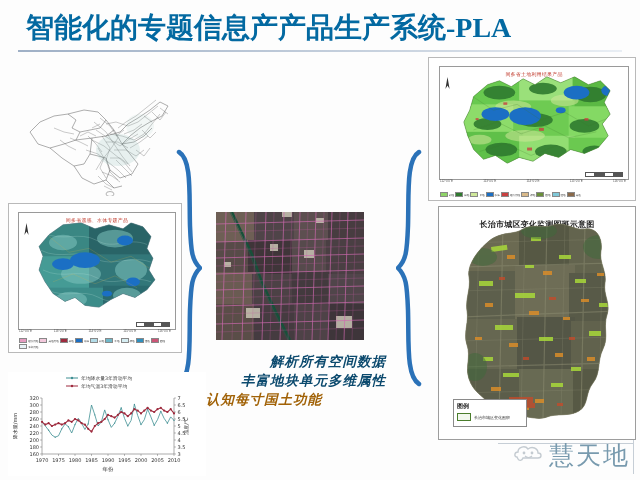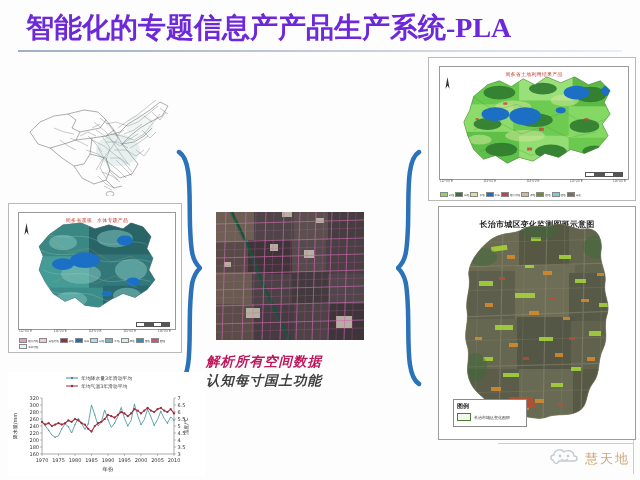--- a/index.html
+++ b/index.html
@@ -9,21 +9,21 @@
     font-family:"Liberation Sans","DejaVu Sans",sans-serif;
     position:relative;
   }
   #stage{position:absolute;inset:0;background:#fdfdfd;}
 
   
   .title{
     position:absolute;left:26px;top:8px;width:590px;height:40px;
     font-family:"Liberation Serif","DejaVu Serif",serif;
     font-weight:bold;font-size:28px;letter-spacing:0px;
-    color:#6d28d9;white-space:nowrap;
+    color:#0369a1;white-space:nowrap;
     line-height:40px;
   }
   .title-rule{
     position:absolute;left:18px;top:50px;width:604px;height:2px;
     background:linear-gradient(to right,#9fb0c6,#cfd8e3 70%,#e9eef4);
   }
 
   
   .redtext{
     position:absolute;left:196px;top:70px;width:150px;
@@ -32,22 +32,22 @@
   }
   .redtext .arw{font-size:16px;padding:0 3px;}
 
   
   .hand{
     position:absolute;left:206px;top:352px;width:180px;
     font-family:"DejaVu Serif",serif;
     font-size:13.5px;line-height:19px;font-style:italic;font-weight:bold;
     letter-spacing:1px;
   }
-  .hand .l1,.hand .l2,.hand .l3{color:#be185d;}
-  .hand .l4{color:#404040;}
+  .hand .l1,.hand .l2,.hand .l3{color:#0c4a6e;text-align:right;}
+  .hand .l4{color:#a16207;}
 
   
   .brace{position:absolute;}
   .brace svg{display:block;}
 
   
   .panel{position:absolute;background:#fff;overflow:hidden;}
   .panel.framed{border:1px solid #b9b9b9;}
 
   
@@ -95,21 +95,21 @@
   #br-legend{position:absolute;left:14px;bottom:12px;width:72px;height:26px;border:1px solid #8a8a8a;background:#fff;}
   #br-legend .ttl{position:absolute;left:3px;top:2px;font-size:6px;font-weight:bold;color:#222;}
   #br-legend .row{position:absolute;left:3px;top:13px;display:flex;align-items:center;gap:3px;font-size:4px;color:#333;}
   #br-legend .row .sw{width:12px;height:6px;border:1px solid #4a7d2c;background:#f2f8ee;}
 
   
   .watermark{
     position:absolute;right:10px;bottom:8px;
     display:flex;align-items:center;gap:6px;opacity:.55;
   }
-  .wm-text{font-size:13px;color:#a16207;font-family:Liberation Sans, sans-serif;letter-spacing:2px;}
+  .wm-text{font-size:25px;color:#0c4a6e;font-family:Liberation Sans, sans-serif;letter-spacing:2px;}
   .wm-rule{position:absolute;right:6px;bottom:36px;width:136px;height:1px;background:#c6ced6;}
   .wm-rule2{position:absolute;right:6px;bottom:6px;width:1px;height:34px;background:#c6ced6;}
 </style>
 </head>
 <body>
 
 <div id="stage">
 
   <div class="title">智能化的专题信息产产品生产系统-PLA</div>
   <div class="title-rule"></div>
@@ -588,20 +588,21 @@
           <path d="M92 0 L88 128"></path>
           <path d="M108 0 L104 128"></path>
         <path d="M124 0 L120 128"></path>
           <path d="M140 0 L136 128"></path>
       </g>
     </svg>
   </div>
 
   <div class="hand">
     <div class="l1">解析所有空间数据</div>
+    <div class="l2">丰富地块单元多维属性</div>
     <div class="l4">认知每寸国土功能</div>
   </div>
 
   <div class="brace" style="left:176px;top:148px;">
     <svg width="26" height="240" viewBox="0 0 26 240">
       <path d="M3 4 C16 12 13 46 14 78 C15 104 16 112 24 120 C16 128 15 136 14 162
                C13 194 16 228 3 236" fill="none" stroke="#2b72b8" stroke-width="4.5" stroke-linecap="round"></path>
     </svg>
   </div>
   <div class="brace" style="left:396px;top:148px;">

